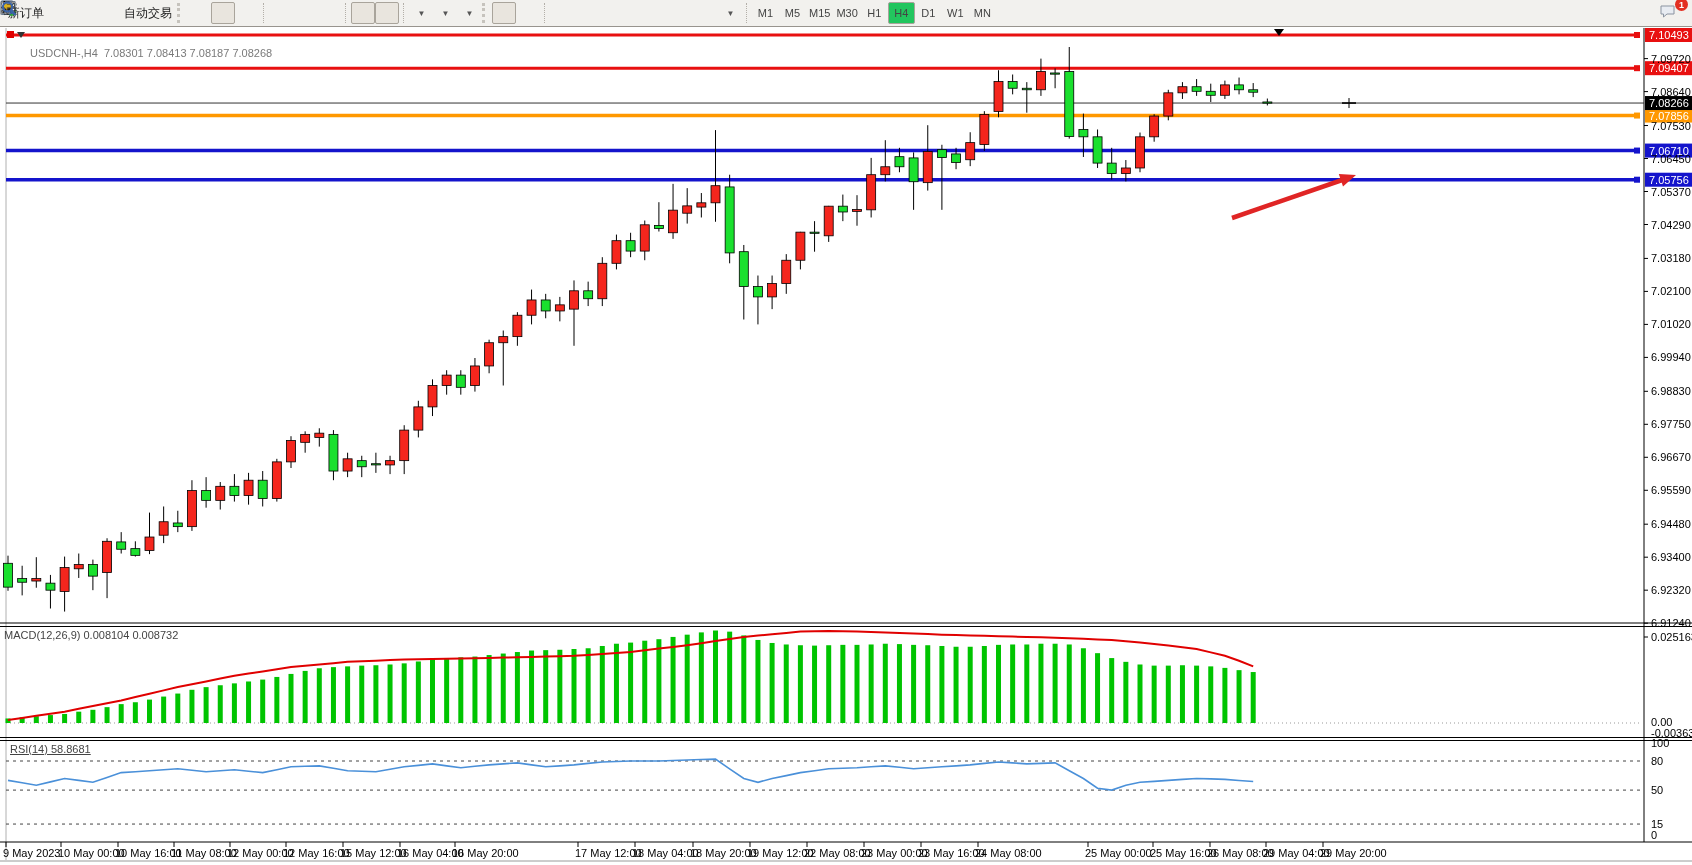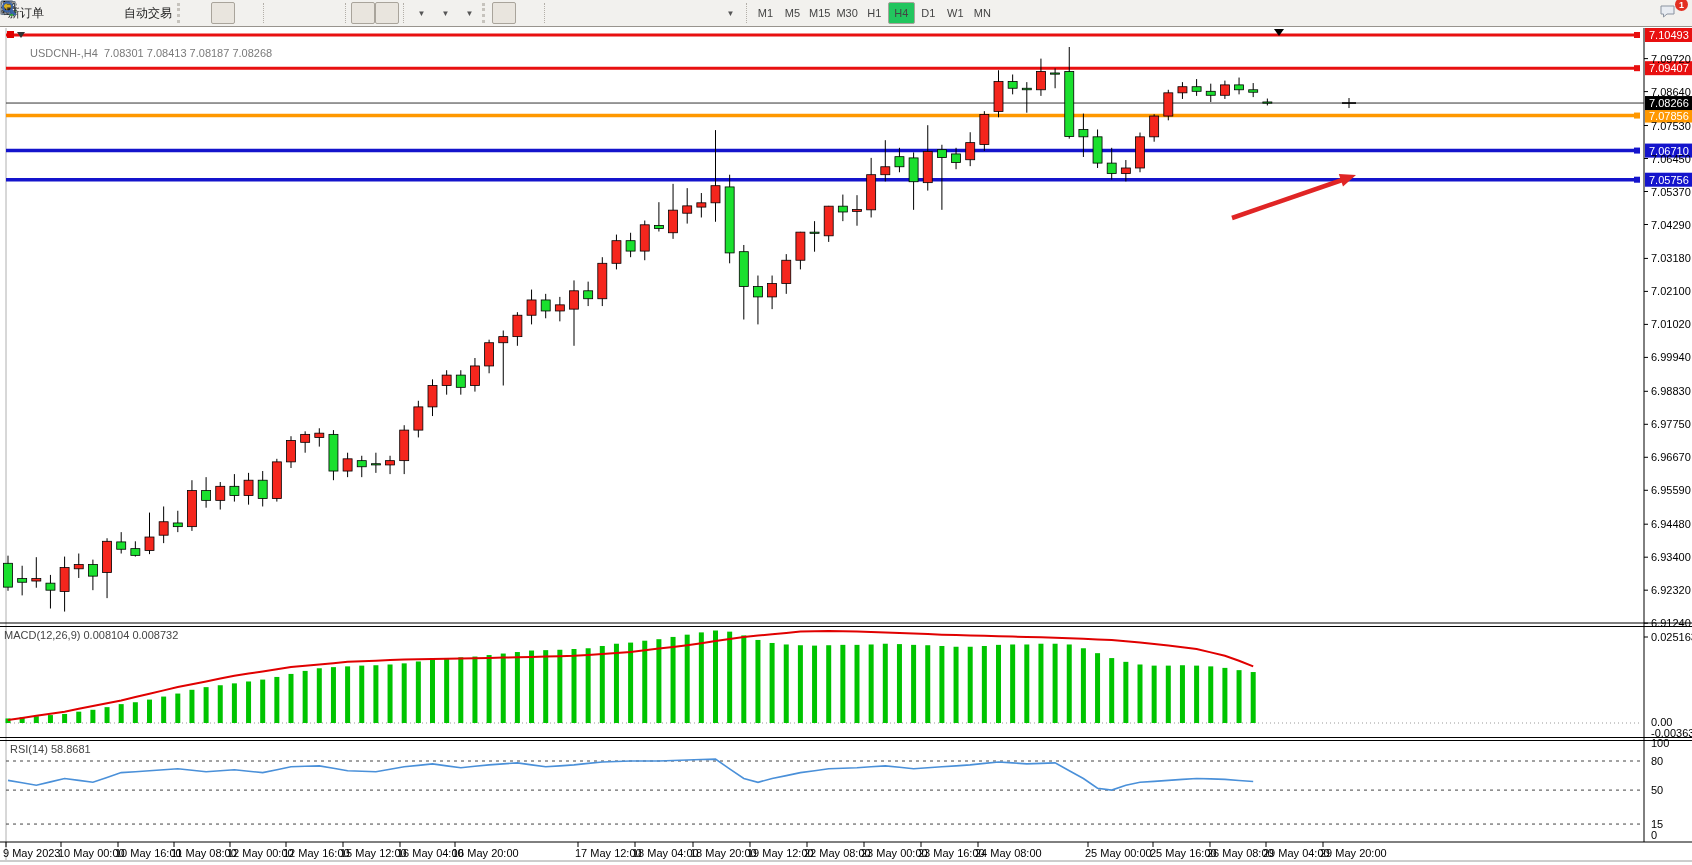--- a/index.html
+++ b/index.html
@@ -655,15 +655,15 @@
       <line x1="1266" y1="842" x2="1266" y2="847" stroke="#000"></line>
       <text x="1263" y="857" font-size="11" fill="#000">29 May 04:00</text>
       <line x1="1323" y1="842" x2="1323" y2="847" stroke="#000"></line>
       <text x="1320" y="857" font-size="11" fill="#000">29 May 20:00</text>
       <line x1="1232" y1="218" x2="1348" y2="178" stroke="#e02525" stroke-width="4.5"></line>
       <path d="M1356 175 L1343.0 186.4 L1338.8 174.1 Z" fill="#e02525"></path>
     </svg>
 
   <div class="paneltag" style="left:30px;top:31px;color:#7a7a7a;margin-top:16px;">USDCNH-,H4  7.08301 7.08413 7.08187 7.08268</div>
   <div class="paneltag" style="left:4px;top:629px;color:#444;">MACD(12,26,9) 0.008104 0.008732</div>
-  <div class="paneltag" style="left:10px;top:743px;color:#444;">RSI(14) 58.8681</div>
+  <div class="paneltag" style="left:10px;top:743px;color:#444;text-decoration:underline;">RSI(14) 58.8681</div>
 
 </div>
 
 </body></html>

